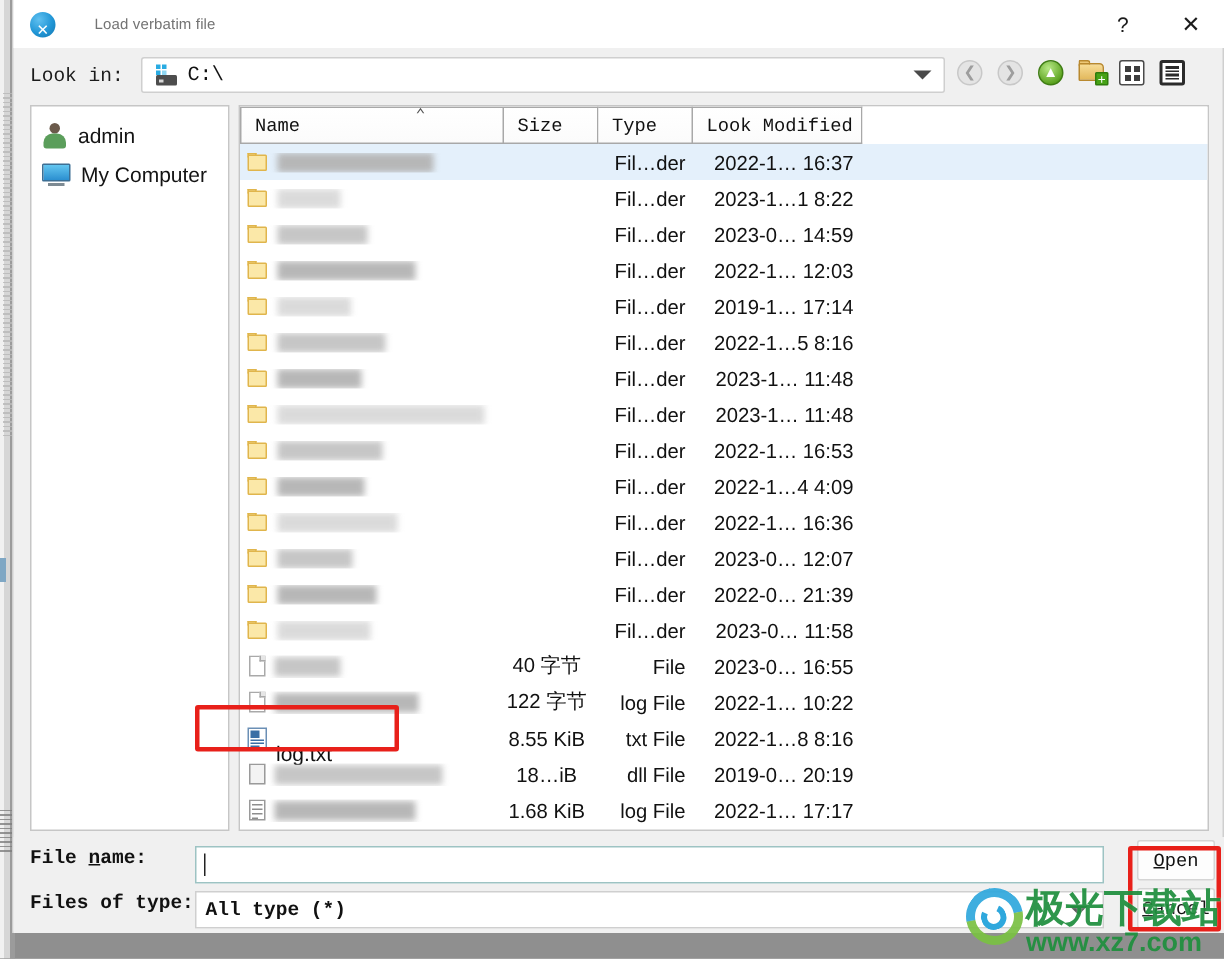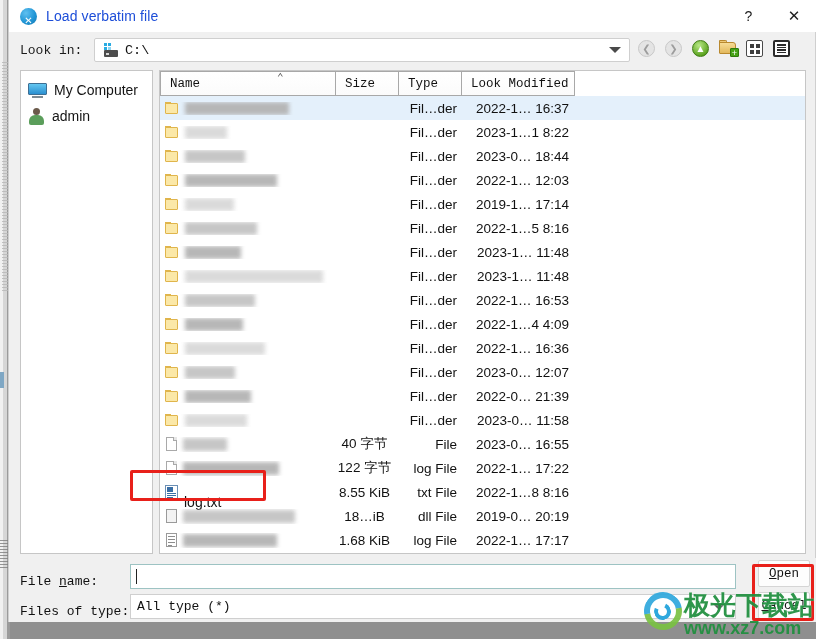--- a/index.html
+++ b/index.html
@@ -55,21 +55,21 @@
   }
   .app-icon::before {
     content: "✕";
     position: absolute; left: 0; right: 0; top: 50%;
     transform: translateY(-50%) skewX(-8px);
     text-align: center;
     font-size: 10px; line-height: 1; color: #fff;
     font-family: "Liberation Sans", sans-serif;
   }
   .title-text {
-    margin-left: 9px; font-size: 14px; color: #1d4ed8; letter-spacing: .1px;
+    margin-left: 26px; font-size: 10px; color: #737373; letter-spacing: .1px;
   }
   .title-btns { margin-left: auto; display: flex; height: 32px; }
   .tb-btn {
     width: 45px; height: 32px; display: flex; align-items: center; justify-content: center;
     color: #1b1b1b; font-size: 14px;
   }
   .tb-btn.close { width: 46px; font-size: 15px; }
 
   
   .lookin-row {
@@ -281,21 +281,21 @@
   }
   .redact.light { background: #d9d9d9; }
   .redact.dark  { background: #b4b4b4; }
   .name-text { font-size: 14px; color: #111; margin-top: 20px; }
 
   
   .bottom {
     position: absolute; left: 0; top: 558px; width: 808px; height: 64px;
     background: #f0f0f0;
   }
-  .brow { position: absolute; left: 11px; display: flex; align-items: flex-end; }
+  .brow { position: absolute; left: 11px; display: flex; align-items: flex-start; font-weight: bold; }
   .brow1 { top: 6px; }
   .brow2 { top: 36px; }
   .blabel {
     width: 110px;
     font-family: "Liberation Mono", monospace;
     font-size: 13px; color: #111;
   }
   .blabel u { text-decoration: underline; }
   .fname-input {
     width: 606px; height: 25px;
@@ -435,33 +435,33 @@
               <i></i>
               <i></i>
               <i></i>
             </div>
         </div>
       </div>
     </div>
 
     <div class="sidebar">
       <div class="side-item">
+        <span class="icon-user">
+          <span class="head"></span>
+            <span class="body"></span>
+        </span>
+        <span>admin</span>
+      </div>
+      <div class="side-item">
         <span class="icon-monitor">
           <span class="scr"></span>
             <span class="base"></span>
         </span>
         <span>My Computer</span>
       </div>
-      <div class="side-item">
-        <span class="icon-user">
-          <span class="head"></span>
-            <span class="body"></span>
-        </span>
-        <span>admin</span>
-      </div>
     </div>
 
     <div class="listview">
       <div class="header-row">
         <div class="hcell h-name">
           <span>Name</span>
           <span class="sort-mark">⌃</span>
         </div>
         <div class="hcell h-size">Size</div>
         <div class="hcell h-type">Type</div>
@@ -496,21 +496,21 @@
           <div class="row">
             <div class="c-name">
               <span class="f-ico">
                 <span class="ft"></span>
                 <span class="fb"></span>
               </span>
               <span class="redact " style="width:60px"></span>
             </div>
             <div class="c-size"></div>
             <div class="c-type">Fil…der</div>
-            <div class="c-date">2023-0… 18:44</div>
+            <div class="c-date">2023-0… 14:59</div>
           </div>
           <div class="row">
             <div class="c-name">
               <span class="f-ico">
                 <span class="ft"></span>
                 <span class="fb"></span>
               </span>
               <span class="redact dark" style="width:92px"></span>
             </div>
             <div class="c-size"></div>
@@ -652,21 +652,21 @@
           <div class="row">
             <div class="c-name">
               <span class="doc-ico">
                 <span class="p"></span>
                 <span class="corner"></span>
               </span>
               <span class="redact dark" style="width:96px"></span>
             </div>
             <div class="c-size">122 字节</div>
             <div class="c-type">log File</div>
-            <div class="c-date">2022-1… 17:22</div>
+            <div class="c-date">2022-1… 10:22</div>
           </div>
           <div class="row">
             <div class="c-name">
               <span class="txt-ico">
                 <span class="p"></span>
                 <span class="hdr"></span>
                 <i></i>
                 <i></i>
                 <i></i>
               </span>

